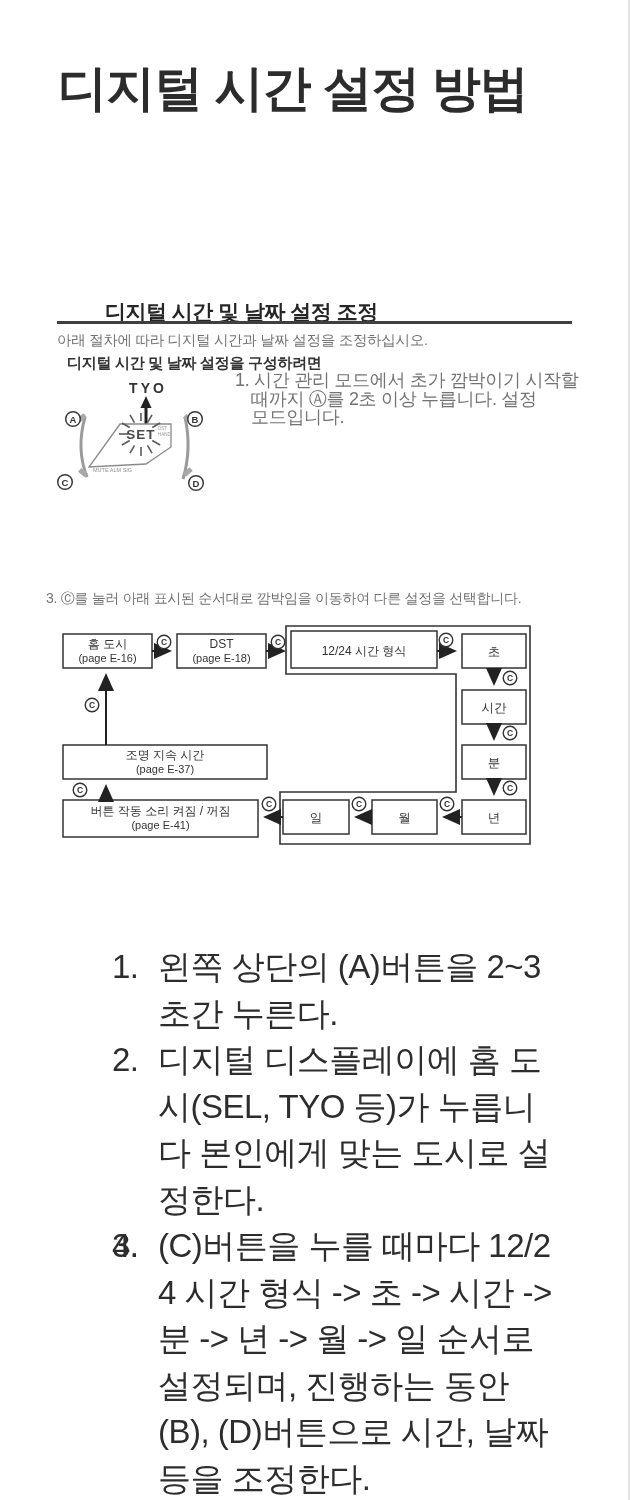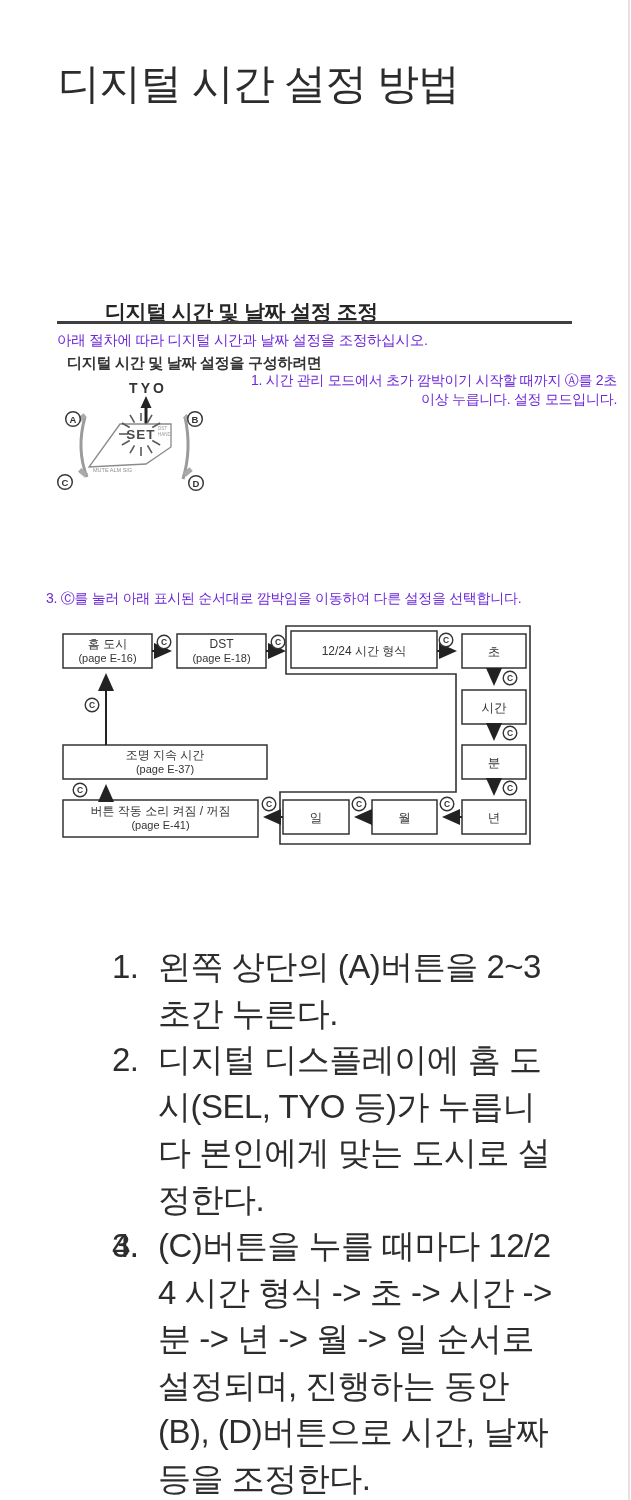--- a/index.html
+++ b/index.html
@@ -4,32 +4,32 @@
 <style>
   html,body{margin:0;padding:0;}
   body{
     width:631px;height:1500px;background:#ffffff;position:relative;overflow:hidden;
     font-family:"Liberation Sans","DejaVu Sans",sans-serif;
     -webkit-font-smoothing:antialiased;
   }
   .abs{position:absolute;}
   
   #page-title{
-    left:58px;top:56px;font-size:42px;font-weight:400;letter-spacing:-1px;
+    left:58px;top:56px;font-size:49px;font-weight:700;letter-spacing:-1px;
     color:#2c2c2c;white-space:nowrap;
   }
   
-  .manual-text{color:#6d28d9;}
+  .manual-text{color:#737373;}
   #section-title{left:57px;top:298px;font-size:21px;font-weight:700;color:#262626;letter-spacing:-0.5px;white-space:nowrap;margin-left:48px;}
   #section-rule{left:57px;top:321px;width:515px;height:3px;background:#3f3f3f;}
   #manual-intro{left:57px;top:331px;font-size:14.5px;letter-spacing:-0.3px;white-space:nowrap;}
   #manual-subhead{left:67px;top:354px;font-size:15px;font-weight:700;color:#333;letter-spacing:-0.3px;white-space:nowrap;}
   #manual-step1{
-    left:221px;top:371px;width:380px;font-size:14px;line-height:18.5px;letter-spacing:-0.3px;
-    padding-left:16px;text-indent:-16px;word-break:keep-all;text-align:right;
+    left:235px;top:371px;width:380px;font-size:18px;line-height:18.5px;letter-spacing:-0.3px;
+    padding-left:16px;text-indent:-16px;word-break:keep-all;
   }
   #manual-step2{left:46px;top:590px;width:560px;font-size:14px;letter-spacing:-0.3px;white-space:nowrap;}
   #watch-svg{left:45px;top:378px;}
   #flowchart-svg{left:40px;top:615px;}
   
   #instructions{left:112px;top:944px;width:440px;color:#2d2d2d;}
   .inst-item{
     position:relative;padding-left:46px;font-size:33px;line-height:46.5px;
     letter-spacing:-0.5px;word-break:break-all;
   }

